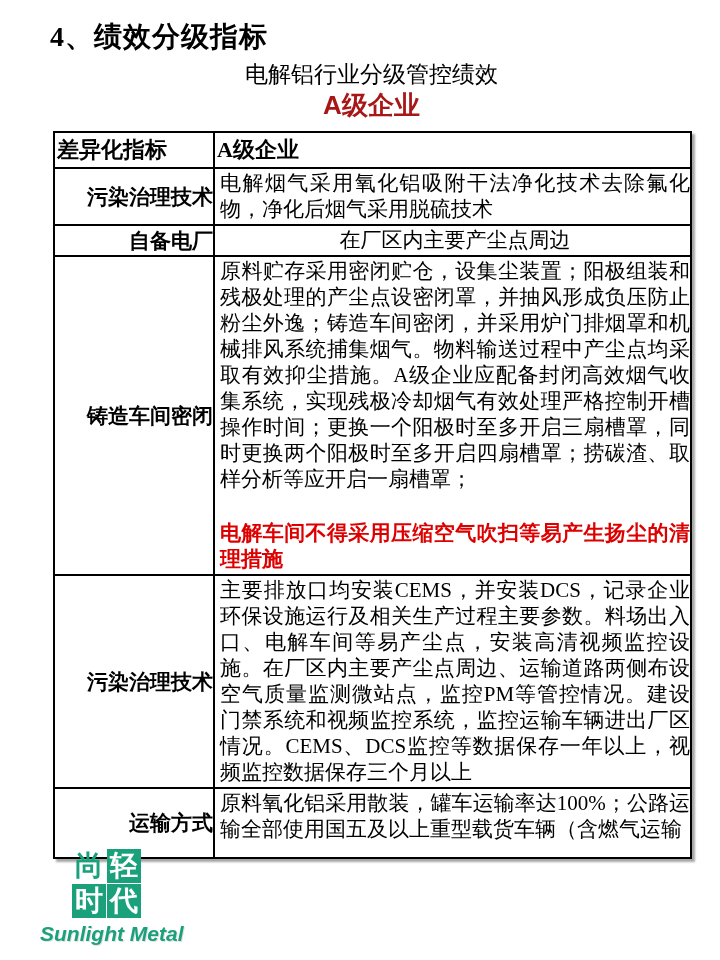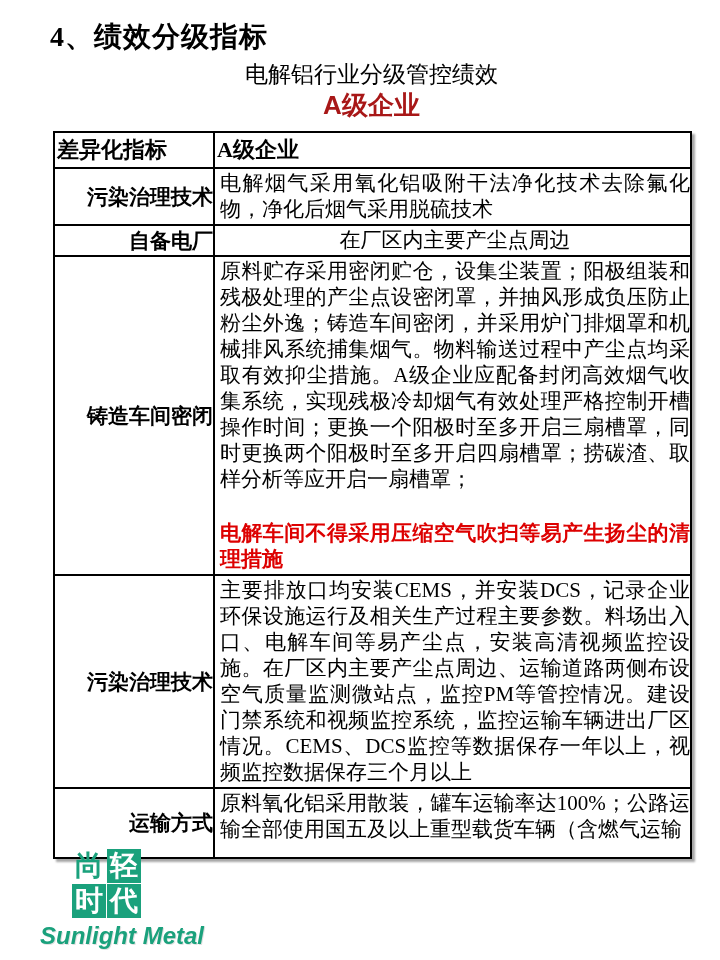--- a/index.html
+++ b/index.html
@@ -57,21 +57,21 @@
     grid-template-columns:34px 34px; grid-auto-rows:34px; gap:1px; width:69px;
   }
   .logo-cell {
     font-family:"Liberation Sans", sans-serif; font-weight:bold;
     font-size:28px; line-height:34px; text-align:center; overflow:hidden;
   }
   .logo-cell.solid  { background:var(--logo-teal,#1aa17c); color:#ffffff; }
   .logo-cell.outline{ color:var(--logo-teal,#1aa17c); background:transparent; }
   .brand {
     margin-top:4px; font-family:"Liberation Sans", sans-serif;
-    font-style:italic; font-weight:bold; font-size:24px;
+    font-style:italic; font-weight:bold; font-size:21px;
     color:var(--logo-teal,#1aa17c);
     text-shadow:1px 1px 0 rgba(0,0,0,0.12);
     white-space:nowrap;
   }
 </style>
 </head>
 <body>
 
 <div class="page">
 

